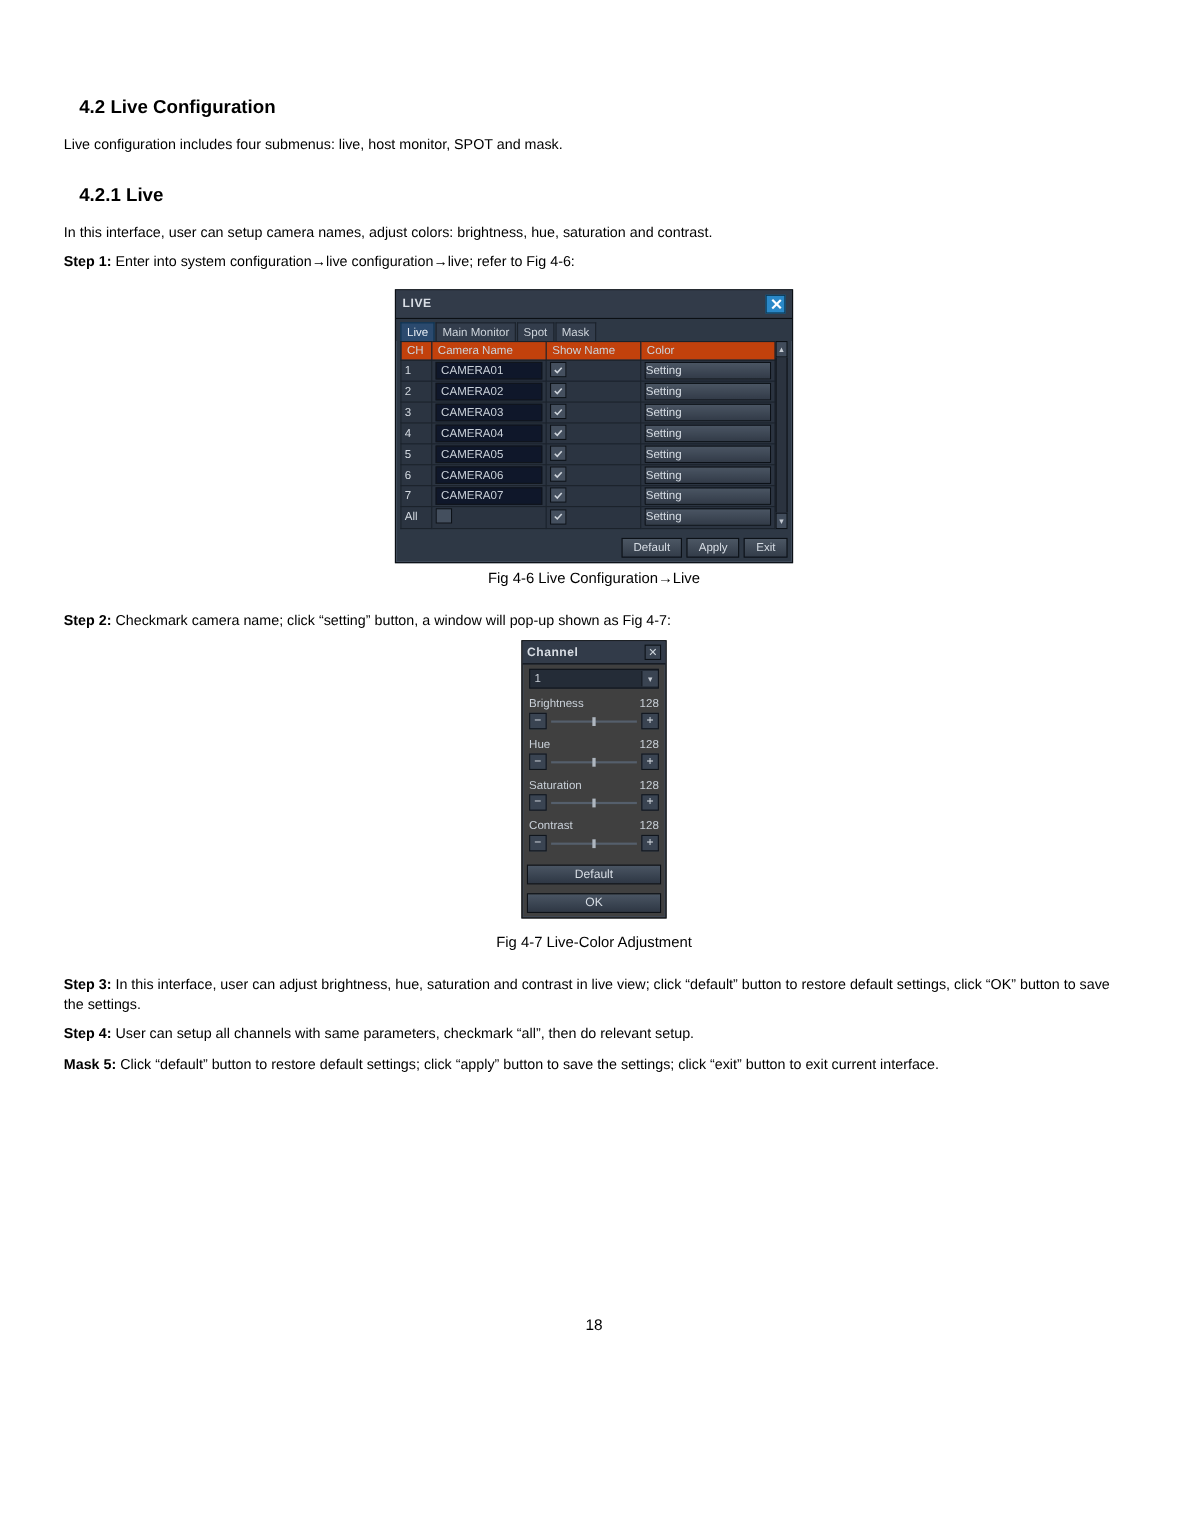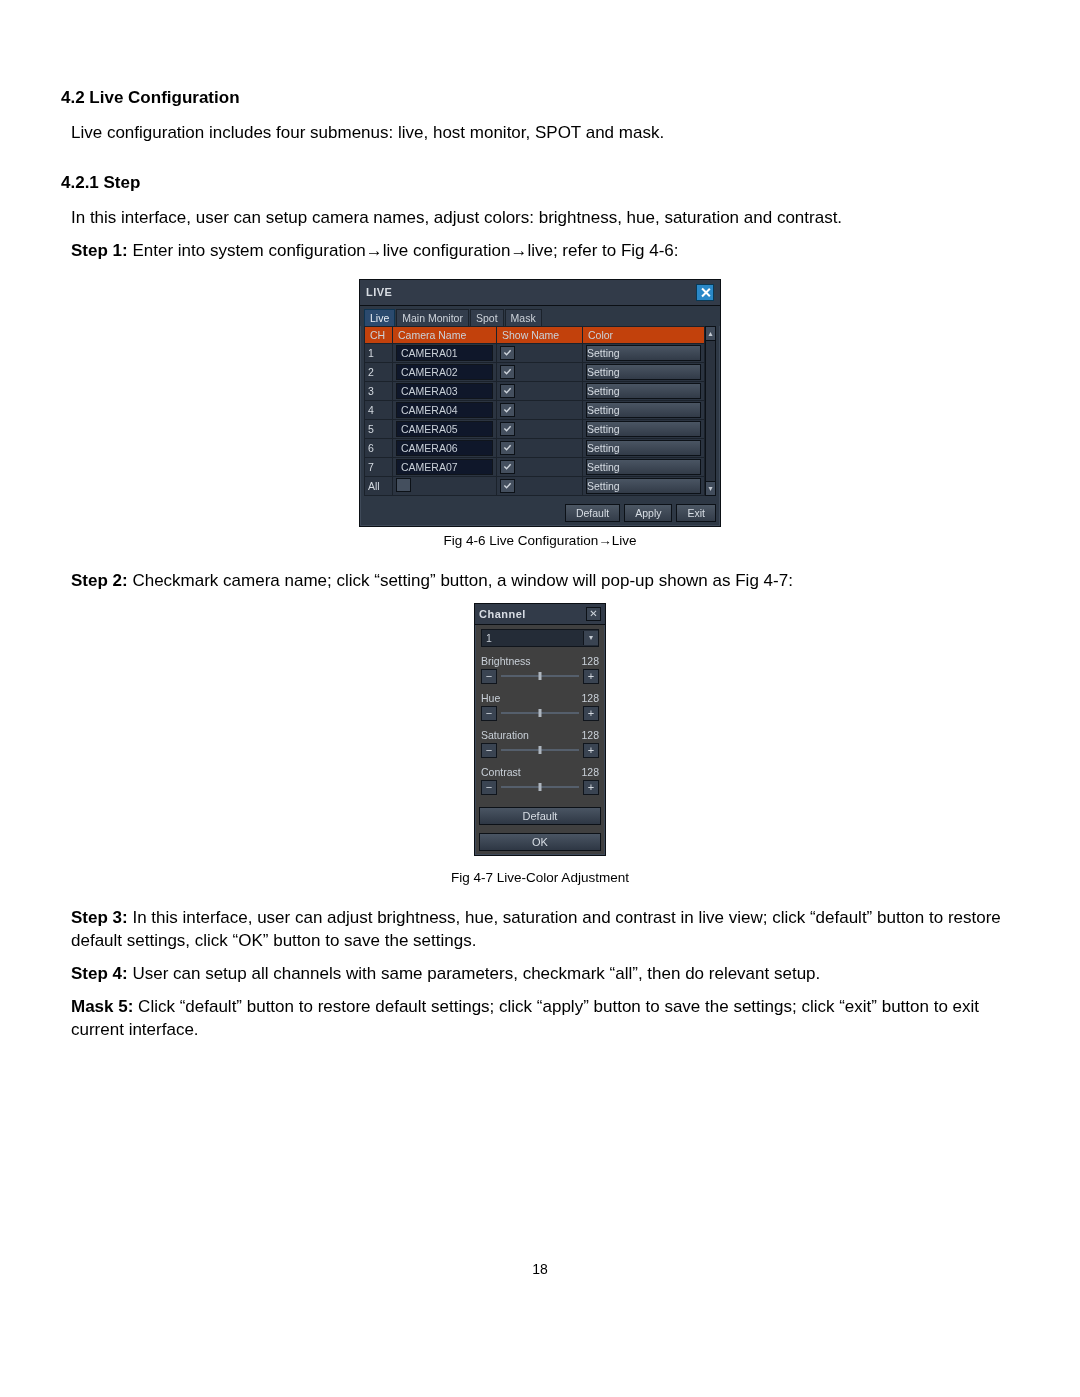--- a/index.html
+++ b/index.html
@@ -1,18 +1,18 @@
 <!DOCTYPE html>
 <html><head>
 <meta charset="utf-8">
 <style>
   html,body{margin:0;padding:0;background:#fff;color:#000;font-family:Arial,Helvetica,sans-serif;font-size:15px}
   .page{width:1080px;margin:0 auto;padding:60px 58px 40px 58px;box-sizing:border-box}
-  .h{font-weight:bold;font-size:17px;margin:28px 0 14px 3px}
-  .p{font-size:17px;line-height:1.35;margin:10px 13px}
+  .h{font-weight:bold;font-size:17px;margin:28px 0 14px 14px}
+  .p{font-size:13px;line-height:1.35;margin:10px 0}
   .b{font-weight:bold}
   .figcap{font-weight:normal;font-size:13.5px;margin:6px 0 22px 0;text-align:center}
   .pagenum{text-align:center;font-size:14px;margin-top:220px}
 
   
   .win1{width:360px;margin:16px auto 2px auto;background:#2e3845;border:1px solid #0b0f14;box-shadow:inset 0 0 0 1px #3f4a59}
   .titlebar{display:flex;align-items:center;justify-content:space-between;background:#323b49;padding:4px 6px;border-bottom:1px solid #0b0f14}
   .titlebar .t{color:#d8dde4;font-size:11px;font-weight:bold;letter-spacing:.5px}
   .closebtn{width:16px;height:15px;background:#2a88c8;border:1px solid #093a57;display:flex;align-items:center;justify-content:center}
   .closebtn .x{width:9px;height:9px;position:relative}
@@ -54,21 +54,21 @@
   .bigbtn{display:block;text-align:center;background:linear-gradient(#4a5563,#2e3744);border:1px solid #0c1117;color:#d7dde4;font-size:11px;padding:2px 0;margin:8px 4px 0 4px}
 </style>
 </head>
 <body>
 
 <div class="page">
 
   <div class="h">4.2 Live Configuration</div>
   <div class="p">Live configuration includes four submenus: live, host monitor, SPOT and mask.</div>
 
-  <div class="h">4.2.1 Step</div>
+  <div class="h">4.2.1 Live</div>
   <div class="p">In this interface, user can setup camera names, adjust colors: brightness, hue, saturation and contrast.</div>
 
   <div class="p">
     <span class="b">Step 1:</span><span> Enter into system configuration→live configuration→live; refer to Fig 4-6:</span>
   </div>
 
   <div class="win1">
     <div class="titlebar">
       <span class="t">LIVE</span>
       <span class="closebtn">

